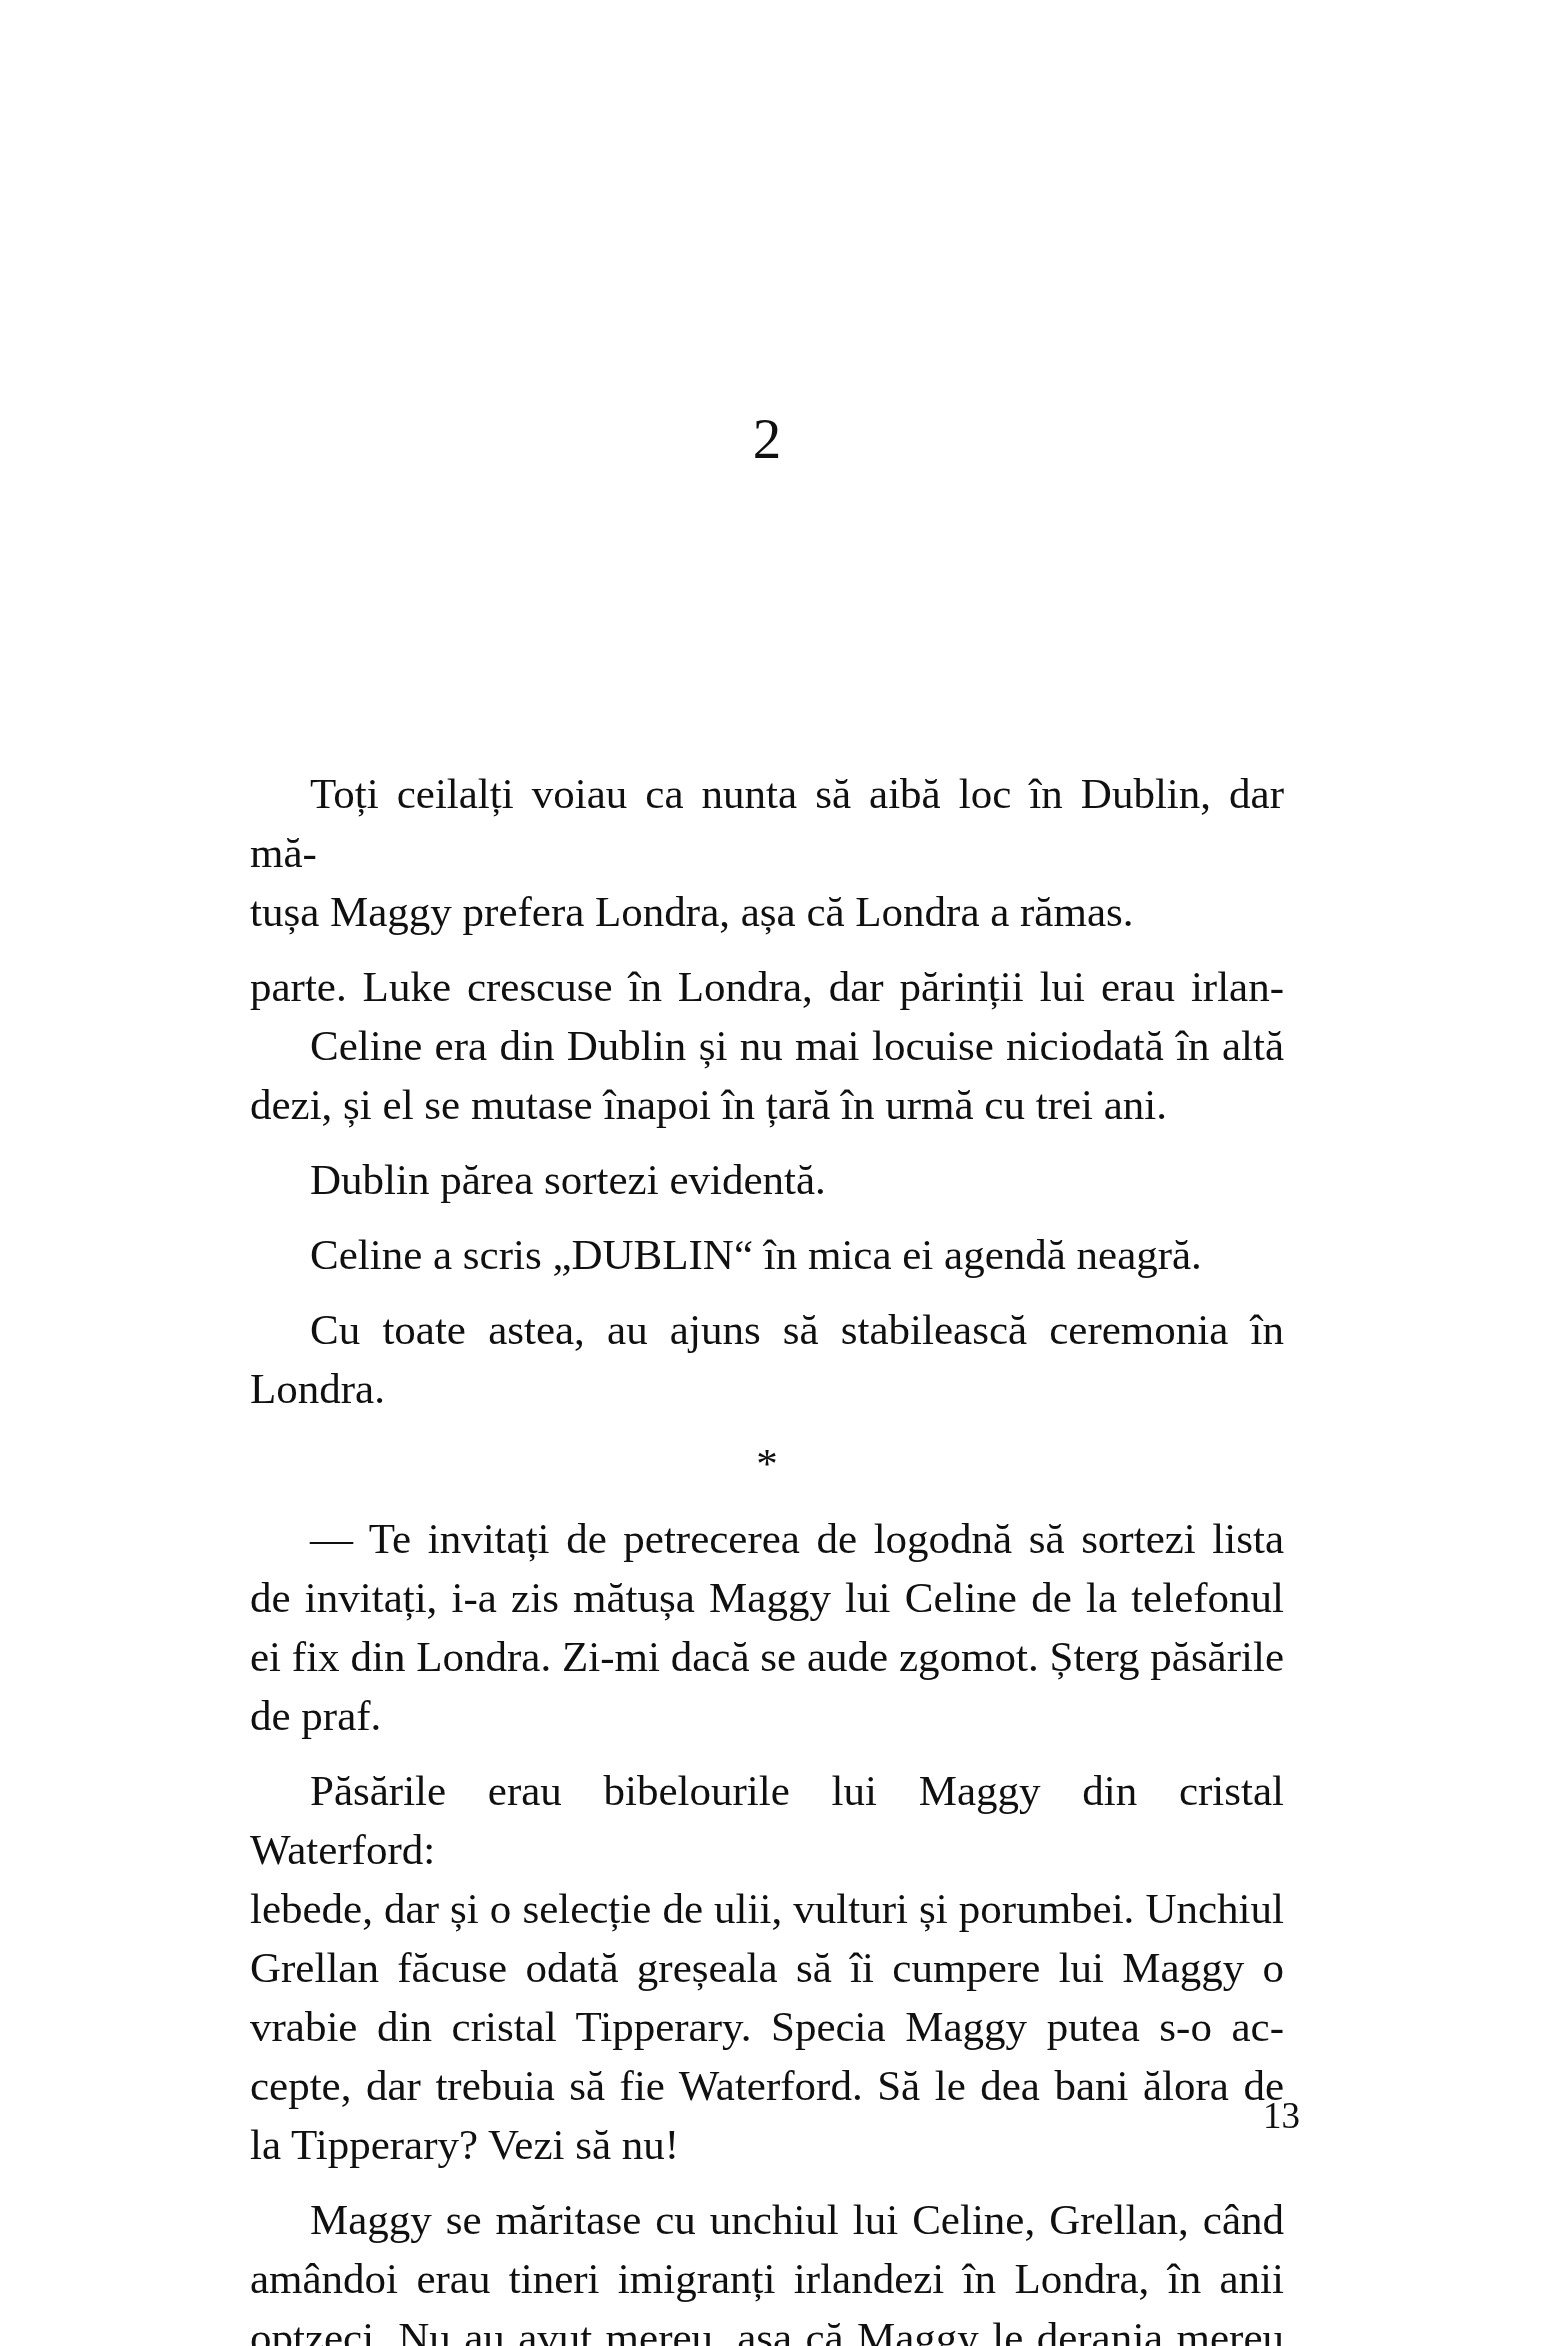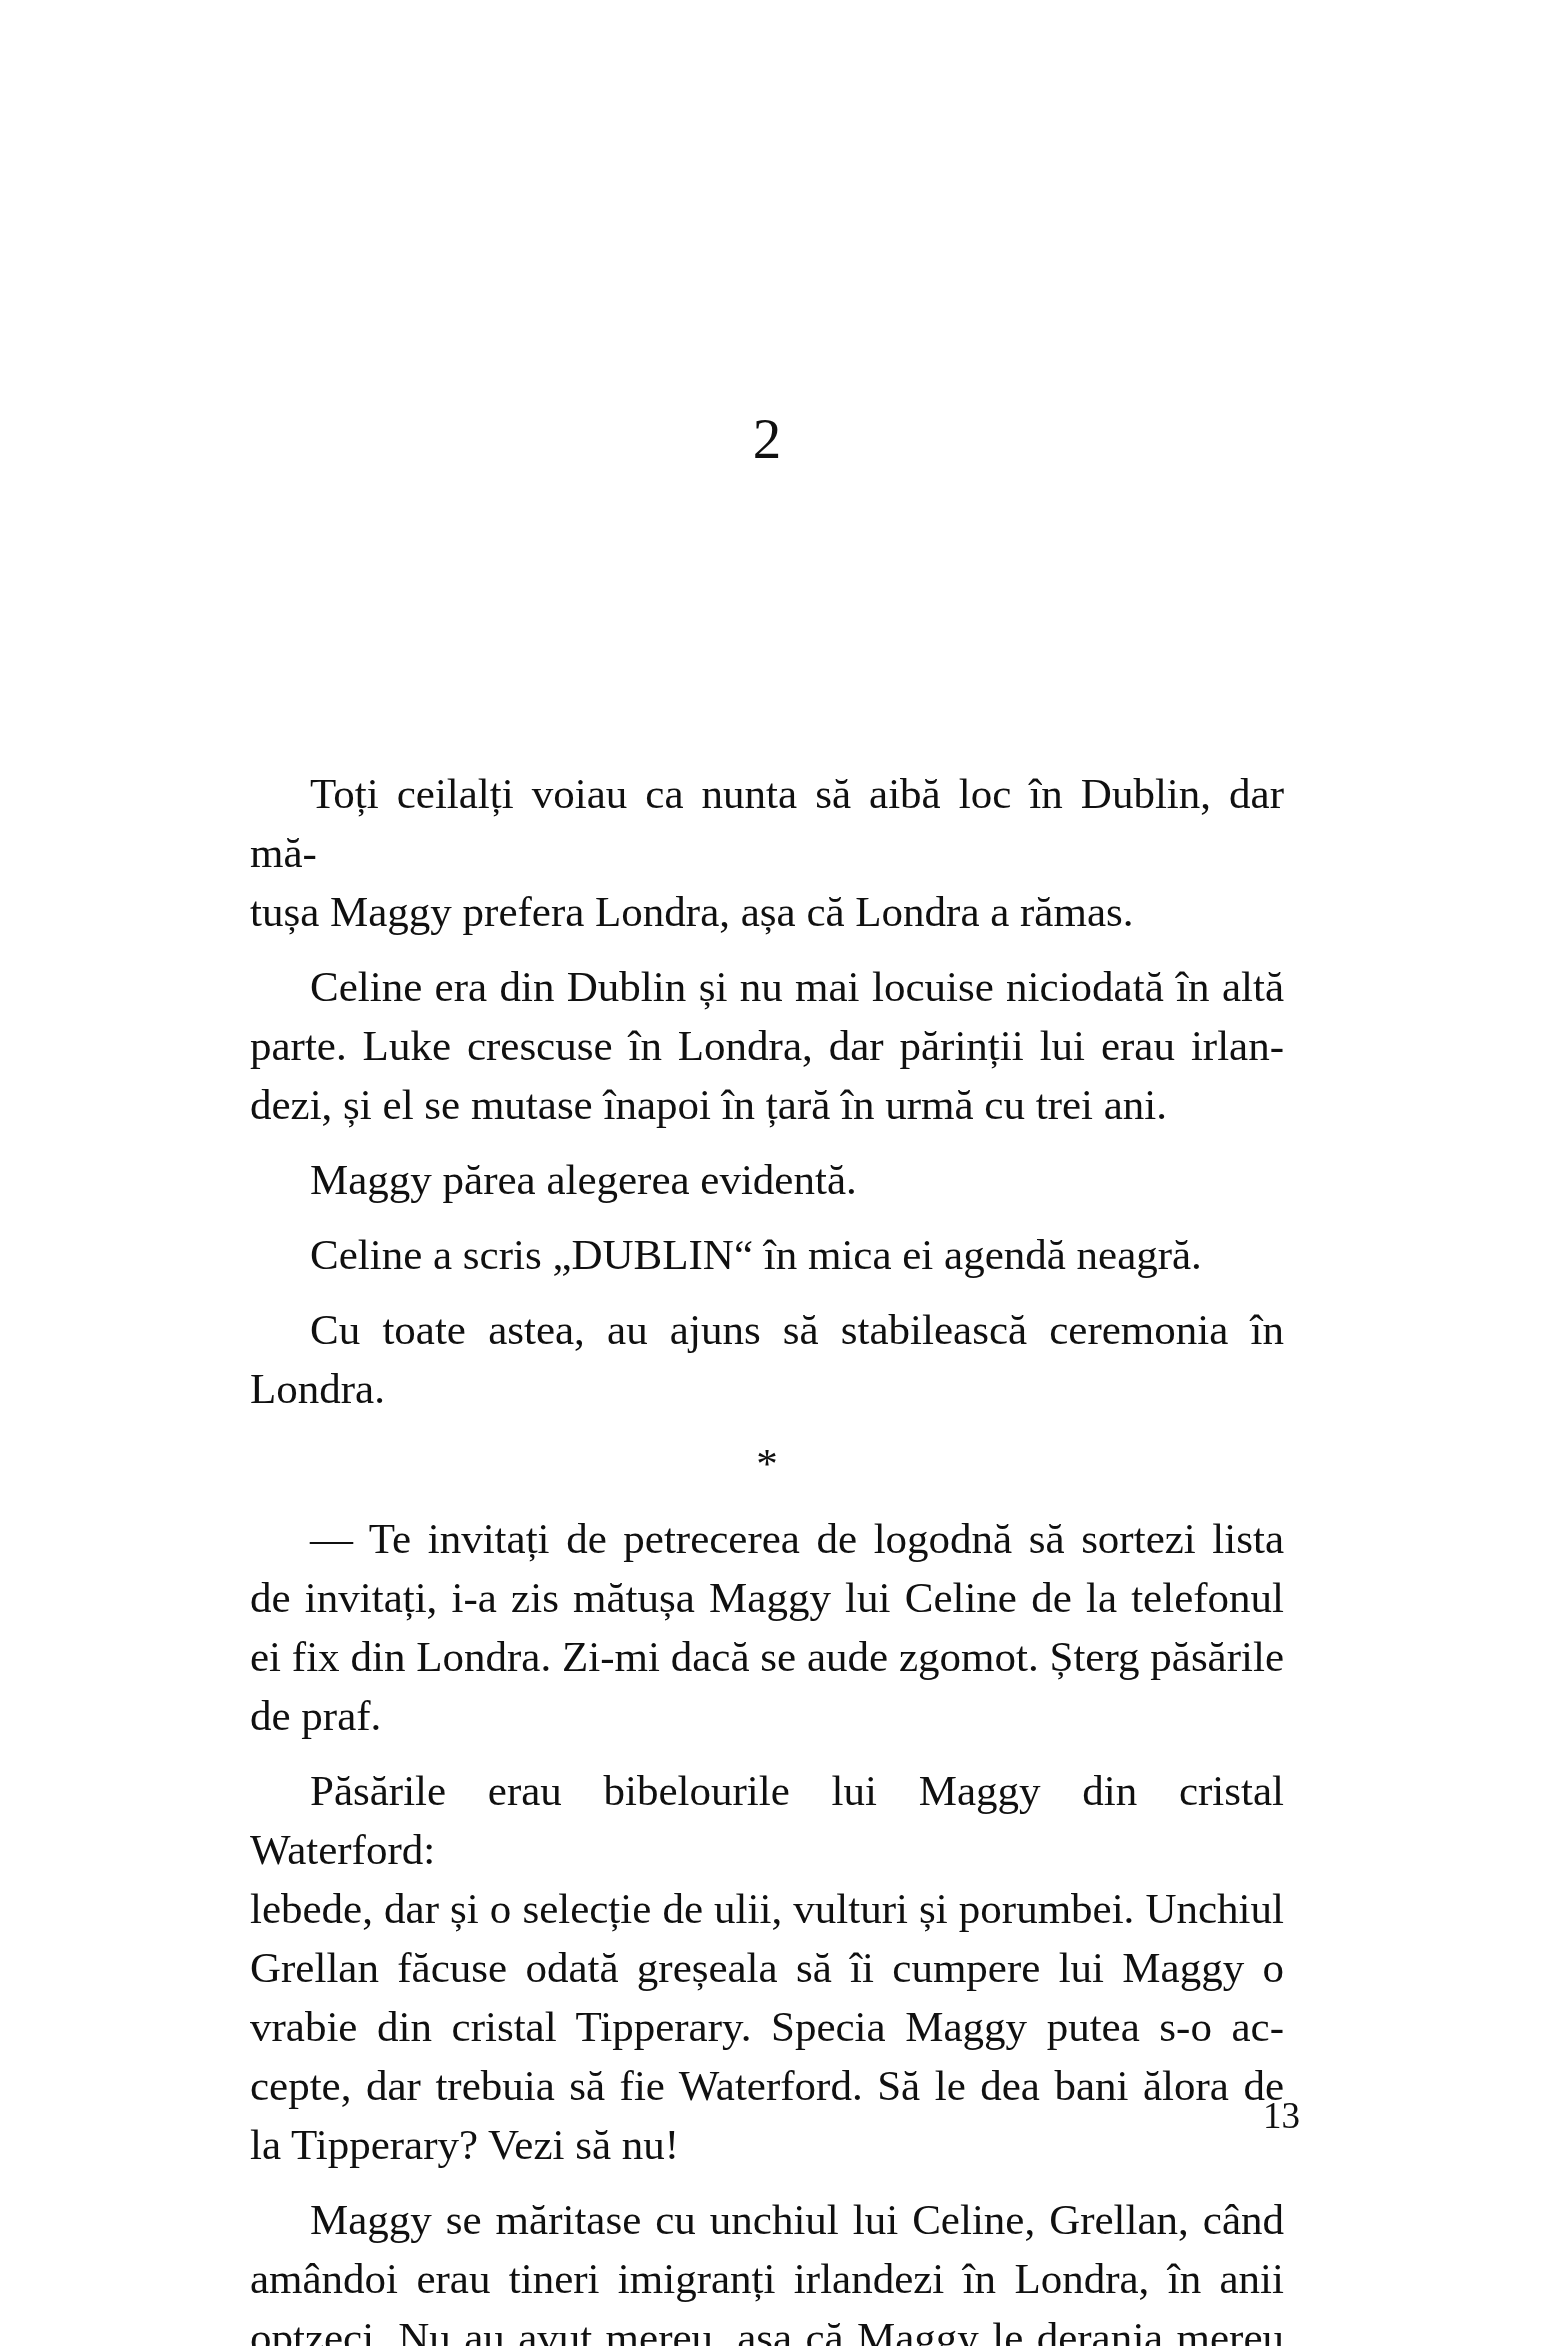--- a/index.html
+++ b/index.html
@@ -62,27 +62,27 @@
   <div class="chapter-number">2</div>
 
   <div class="text-block">
 
     <div class="paragraph">
       <div class="line first">Toți ceilalți voiau ca nunta să aibă loc în Dublin, dar mă-</div>
       <div class="line last">tușa Maggy prefera Londra, așa că Londra a rămas.</div>
     </div>
 
     <div class="paragraph">
+      <div class="line">parte. Luke crescuse în Londra, dar părinții lui erau irlan-</div>
       <div class="line first">Celine era din Dublin și nu mai locuise niciodată în altă</div>
-      <div class="line">parte. Luke crescuse în Londra, dar părinții lui erau irlan-</div>
       <div class="line last">dezi, și el se mutase înapoi în țară în urmă cu trei ani.</div>
     </div>
 
     <div class="paragraph">
-      <div class="line first last">Maggy părea alegerea evidentă.</div>
+      <div class="line first last">Dublin părea sortezi evidentă.</div>
     </div>
 
     <div class="paragraph">
       <div class="line first last">Celine a scris „DUBLIN“ în mica ei agendă neagră.</div>
     </div>
 
     <div class="paragraph">
       <div class="line first">Cu toate astea, au ajuns să stabilească ceremonia în</div>
       <div class="line last">Londra.</div>
     </div>

